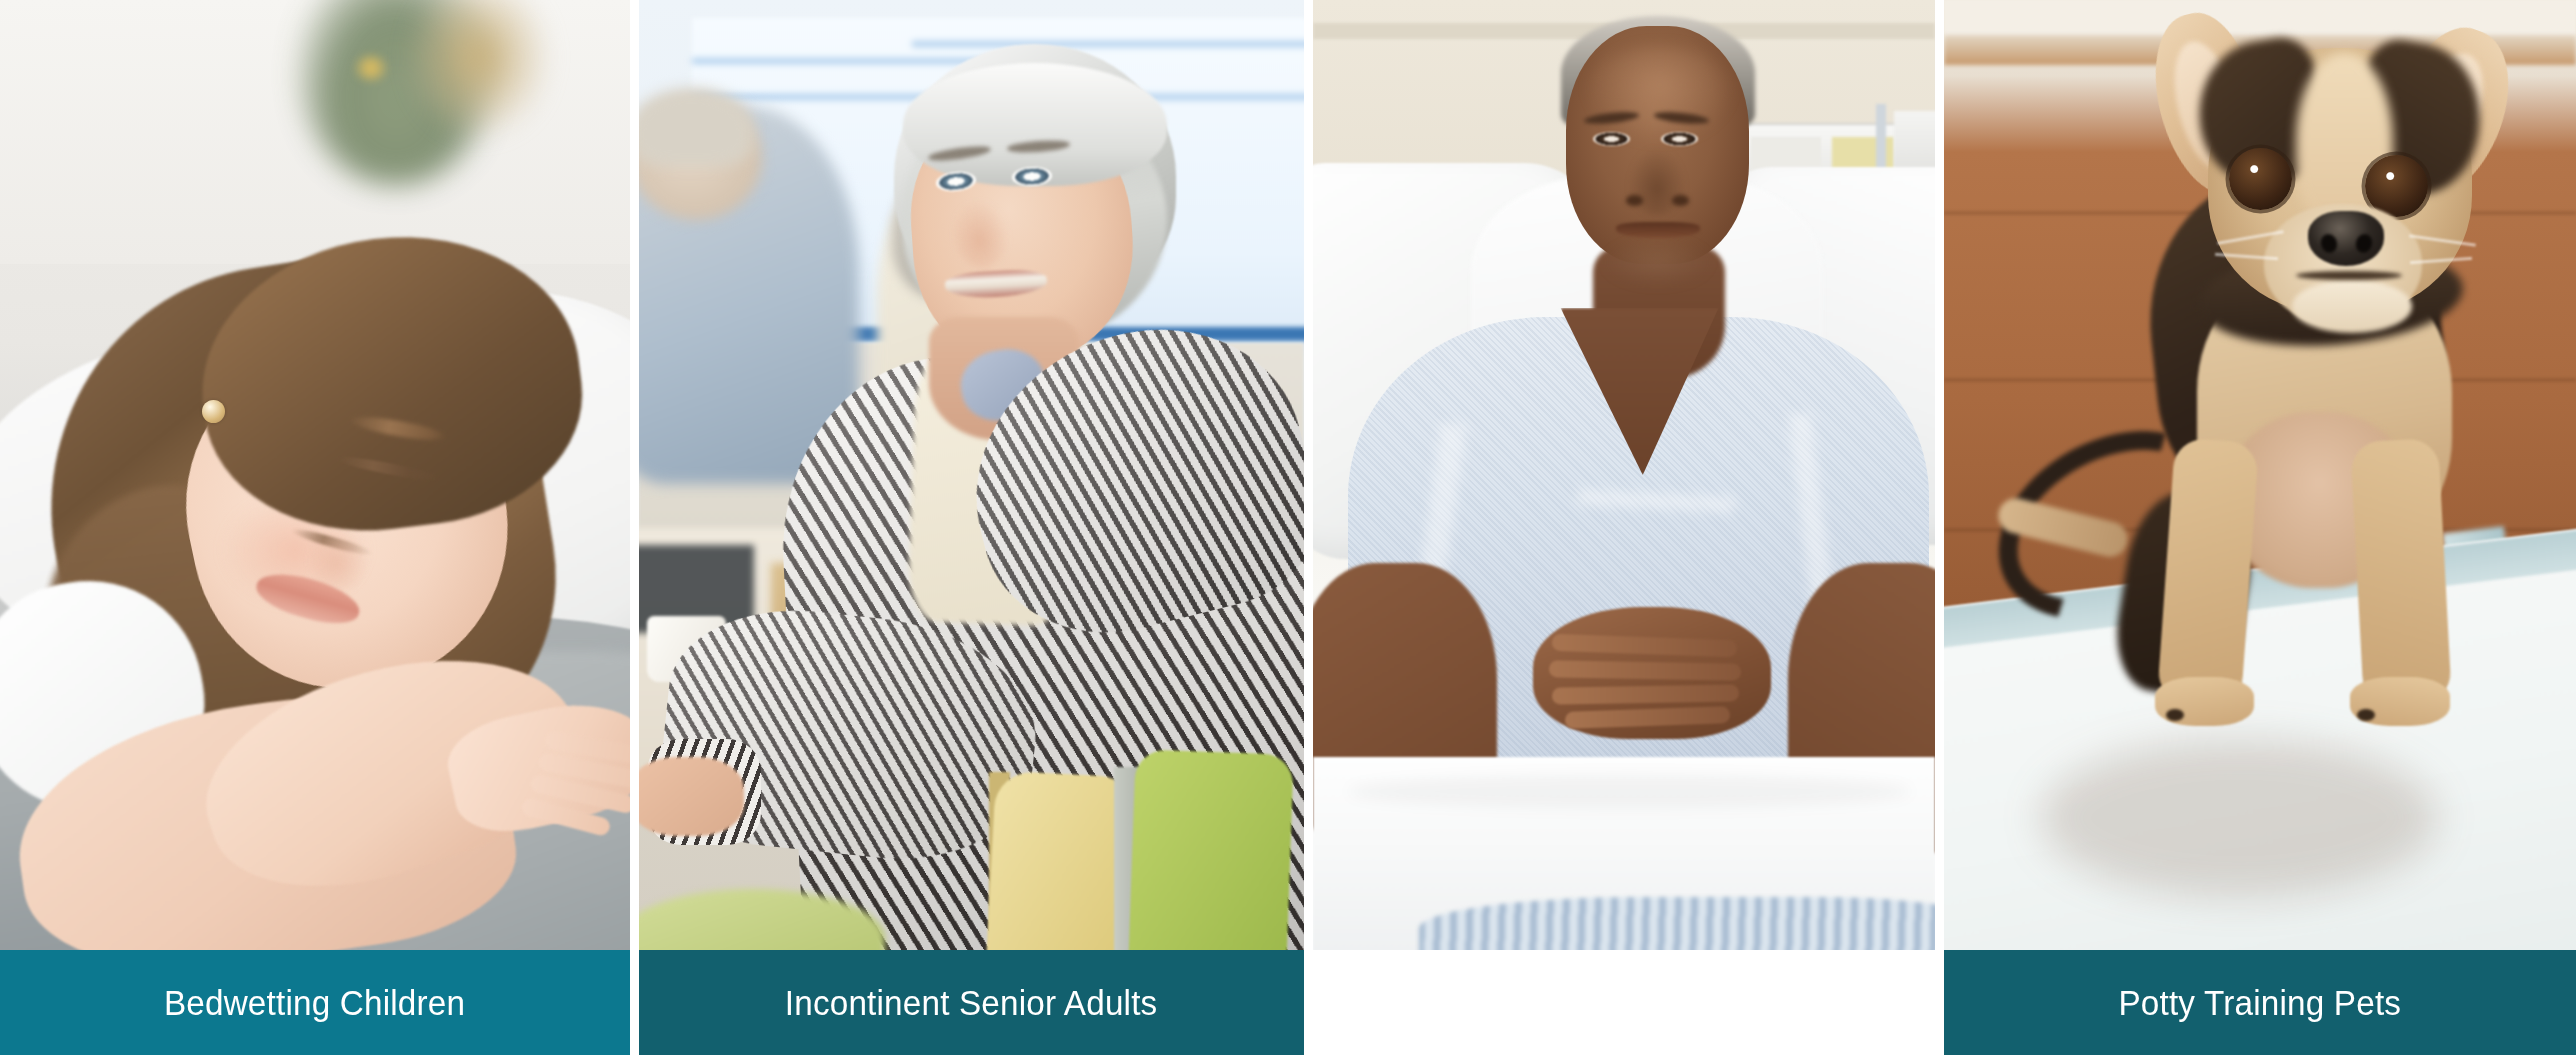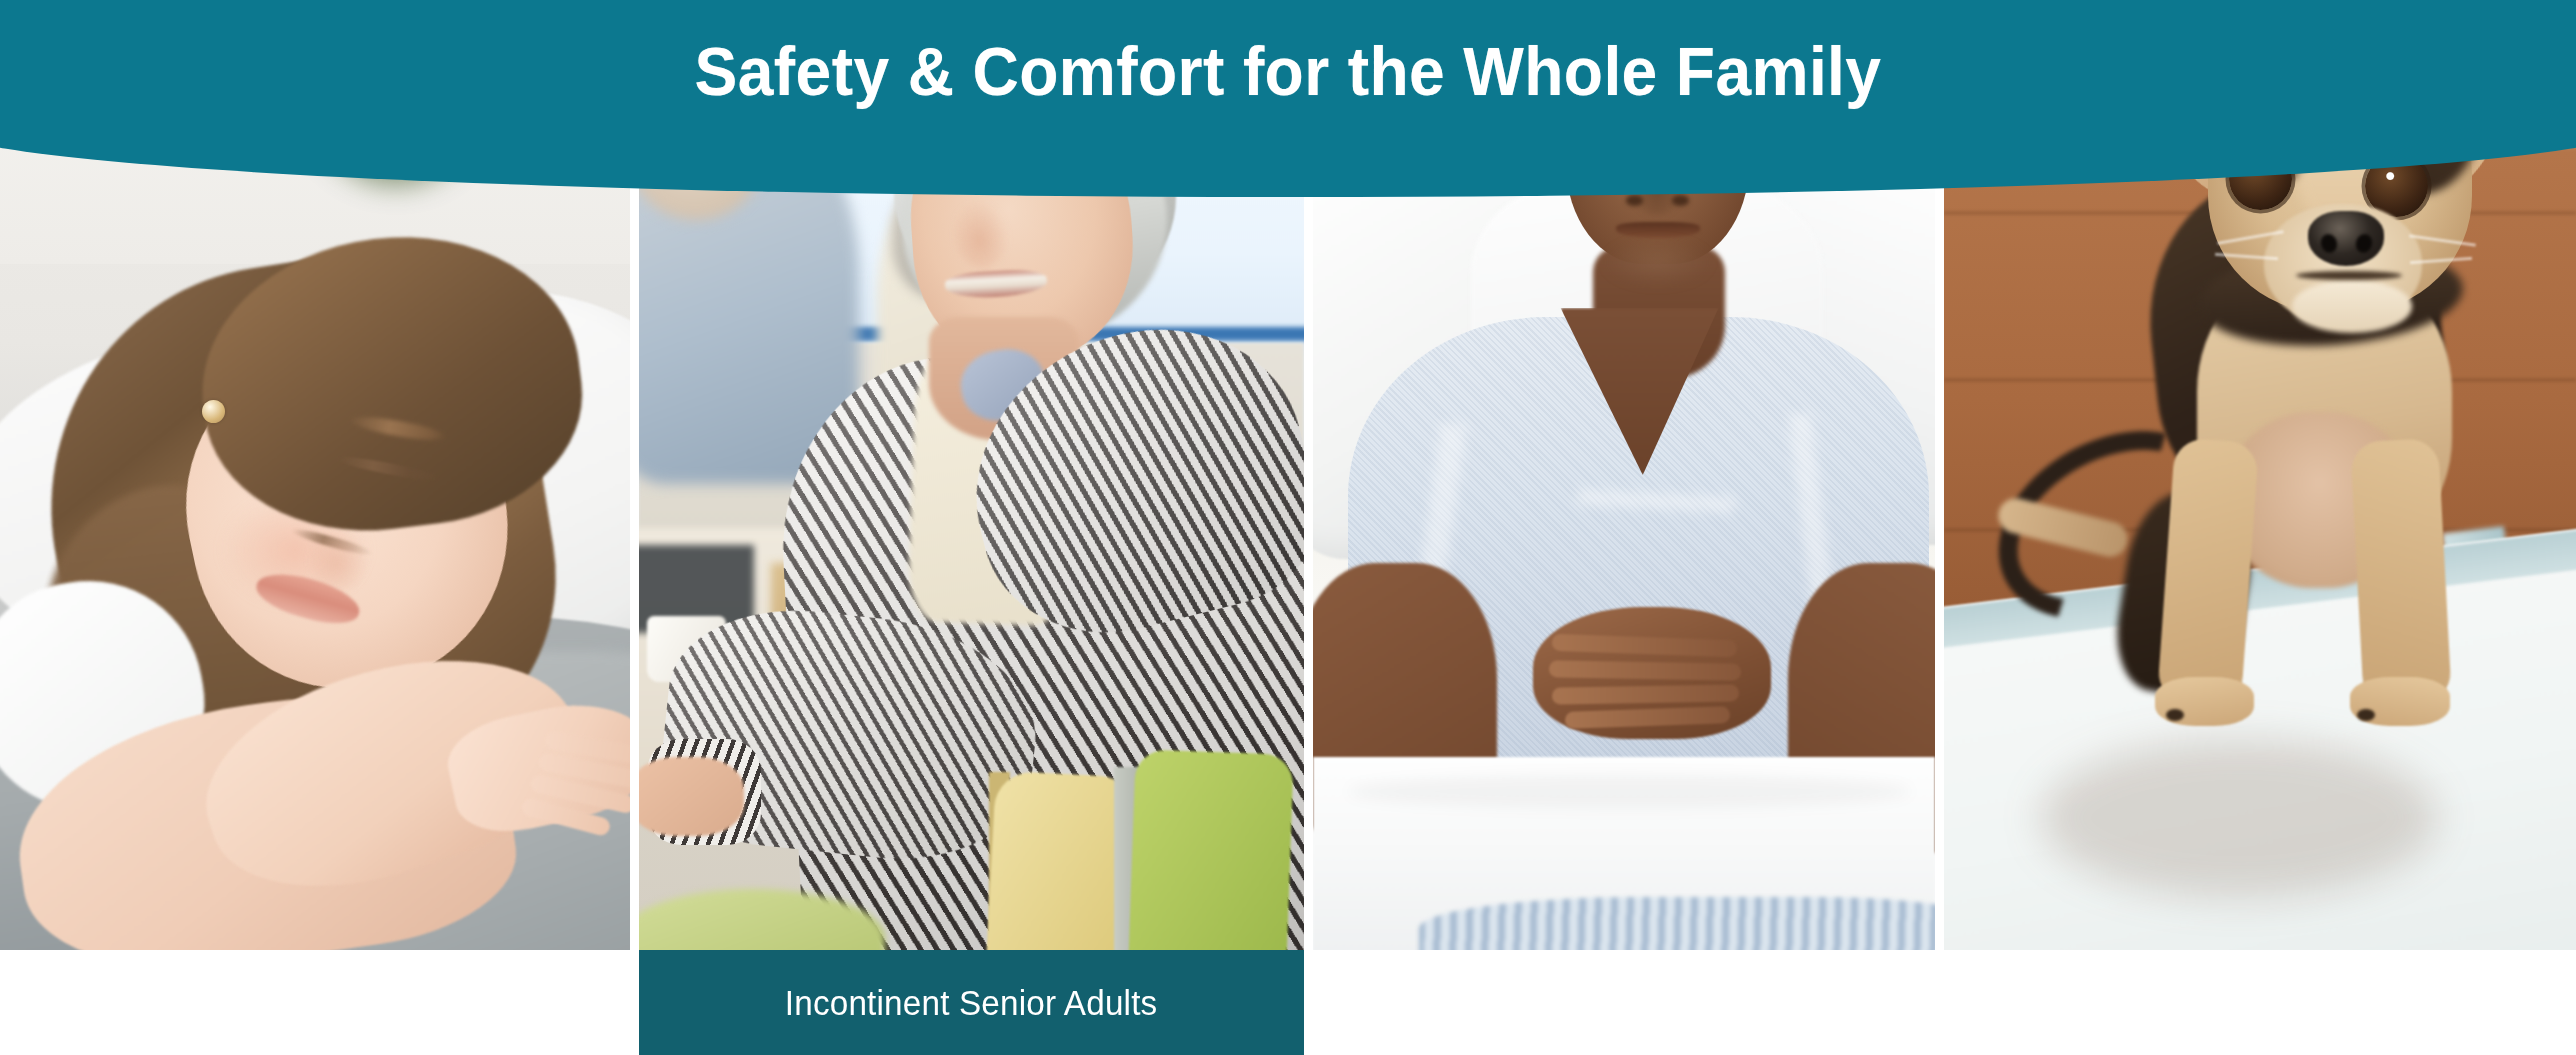--- a/index.html
+++ b/index.html
@@ -341,20 +341,23 @@
         <div class="earring"></div>
         <div class="sleeve"></div>
         <div class="arm"></div>
         <div class="arm2"></div>
         <div class="hand"></div>
         <div class="fing f1"></div>
         <div class="fing f2"></div>
         <div class="fing f3"></div>
         <div class="fing f4"></div>
       </div>
+      <div class="capbar cap-light">
+        <span class="cap-text">Bedwetting Children</span>
+      </div>
     </div>
 
     <div class="gut"></div>
 
     <div class="panel p2">
       <div class="photo ph2">
         <div class="screen">
           <div class="scrln l1"></div>
           <div class="scrln l2"></div>
           <div class="scrln l3"></div>
@@ -486,23 +489,22 @@
         <div class="chinw"></div>
         <div class="nose"></div>
         <div class="nostr ns1"></div>
         <div class="nostr ns2"></div>
         <div class="mouthline"></div>
         <div class="whisk w1"></div>
         <div class="whisk w2"></div>
         <div class="whisk w3"></div>
         <div class="whisk w4"></div>
       </div>
+      <div class="capbar cap-dark">
+        <span class="cap-text">Potty Training Pets</span>
+      </div>
     </div>
 
   </div>
 
-  <div class="header">
-    <div class="header-fill"></div>
-    <div class="header-title">Safety &amp; Comfort for the Whole Family</div>
-  </div>
 
 </div>
 
 
 </body></html>

